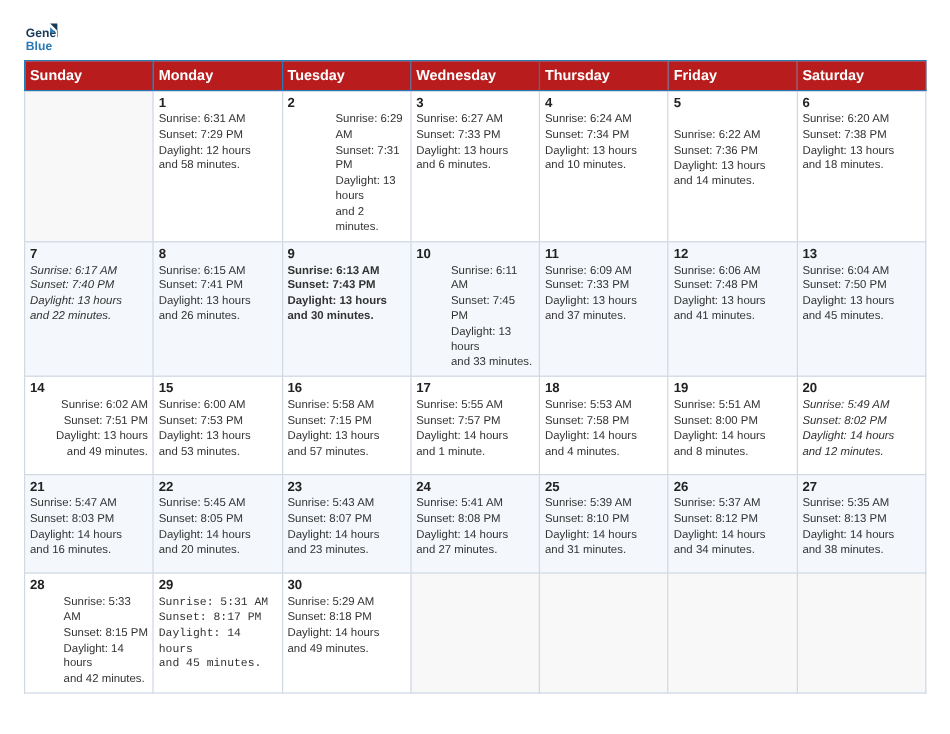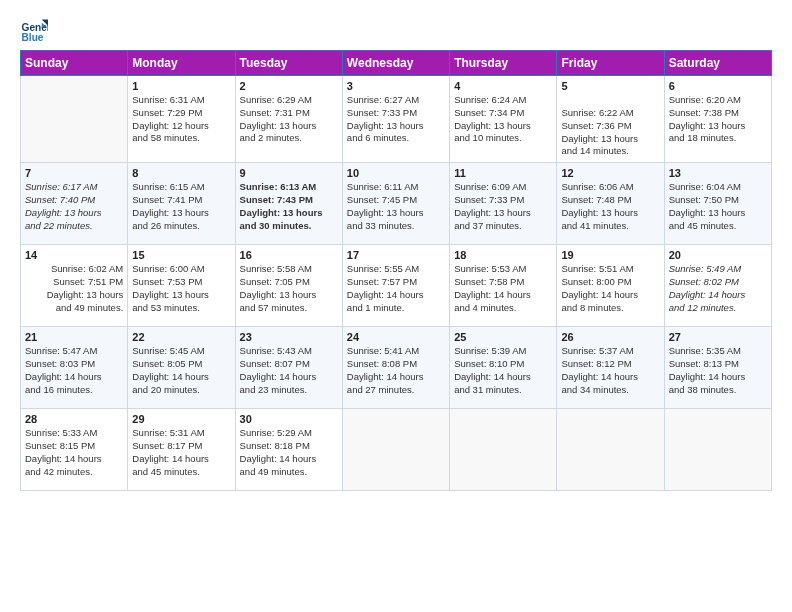--- a/index.html
+++ b/index.html
@@ -42,21 +42,21 @@
       font-size: 15px;
       color: #333;
       font-weight: normal;
     }
     table {
       width: 100%;
       border-collapse: collapse;
       table-layout: fixed;
     }
     thead tr th {
-      background: #a21caf;
+      background: #b91c1c;
       color: #fff;
       font-size: 12px;
       font-weight: bold;
       padding: 5px 4px;
       text-align: left;
       border: 1px solid #2a7ab5;
     }
     tbody tr td {
       border: 1px solid #d0d8e4;
       vertical-align: top;
@@ -121,21 +121,21 @@
           <td class="empty-cell"></td>
           <td>
             <span class="day-num">1</span>
             <div class="cell-info" style="white-space: pre-line;">Sunrise: 6:31 AM
 Sunset: 7:29 PM
 Daylight: 12 hours
 and 58 minutes.</div>
           </td>
           <td>
             <span class="day-num">2</span>
-            <div class="cell-info" style="white-space: pre-line;">Sunrise: 6:29 AM
+            <div class="cell-info" style="white-space: pre-line; margin-left: 40px;">Sunrise: 6:29 AM
 Sunset: 7:31 PM
 Daylight: 13 hours
 and 2 minutes.</div>
           </td>
           <td>
             <span class="day-num">3</span>
             <div class="cell-info" style="white-space: pre-line;">Sunrise: 6:27 AM
 Sunset: 7:33 PM
 Daylight: 13 hours
 and 6 minutes.</div>
@@ -179,21 +179,21 @@
           </td>
           <td>
             <span class="day-num">9</span>
             <div class="cell-info" style="white-space: pre-line; font-weight: bold;">Sunrise: 6:13 AM
 Sunset: 7:43 PM
 Daylight: 13 hours
 and 30 minutes.</div>
           </td>
           <td>
             <span class="day-num">10</span>
-            <div class="cell-info" style="white-space: pre-line;">Sunrise: 6:11 AM
+            <div class="cell-info" style="white-space: pre-line; margin-left: 29px;">Sunrise: 6:11 AM
 Sunset: 7:45 PM
 Daylight: 13 hours
 and 33 minutes.</div>
           </td>
           <td>
             <span class="day-num">11</span>
             <div class="cell-info" style="white-space: pre-line;">Sunrise: 6:09 AM
 Sunset: 7:33 PM
 Daylight: 13 hours
 and 37 minutes.</div>
@@ -224,21 +224,21 @@
           <td>
             <span class="day-num">15</span>
             <div class="cell-info" style="white-space: pre-line;">Sunrise: 6:00 AM
 Sunset: 7:53 PM
 Daylight: 13 hours
 and 53 minutes.</div>
           </td>
           <td>
             <span class="day-num">16</span>
             <div class="cell-info" style="white-space: pre-line;">Sunrise: 5:58 AM
-Sunset: 7:05 PM
+Sunset: 7:15 PM
 Daylight: 13 hours
 and 57 minutes.</div>
           </td>
           <td>
             <span class="day-num">17</span>
             <div class="cell-info" style="white-space: pre-line;">Sunrise: 5:55 AM
 Sunset: 7:57 PM
 Daylight: 14 hours
 and 1 minute.</div>
           </td>
@@ -311,28 +311,28 @@
             <span class="day-num">27</span>
             <div class="cell-info" style="white-space: pre-line;">Sunrise: 5:35 AM
 Sunset: 8:13 PM
 Daylight: 14 hours
 and 38 minutes.</div>
           </td>
         </tr>
         <tr>
           <td>
             <span class="day-num">28</span>
-            <div class="cell-info" style="white-space: pre-line;">Sunrise: 5:33 AM
+            <div class="cell-info" style="white-space: pre-line; margin-left: 28px;">Sunrise: 5:33 AM
 Sunset: 8:15 PM
 Daylight: 14 hours
 and 42 minutes.</div>
           </td>
           <td>
             <span class="day-num">29</span>
-            <div class="cell-info" style="white-space: pre-line;">Sunrise: 5:31 AM
+            <div class="cell-info" style="white-space: pre-line; font-family: Liberation Mono, monospace;">Sunrise: 5:31 AM
 Sunset: 8:17 PM
 Daylight: 14 hours
 and 45 minutes.</div>
           </td>
           <td>
             <span class="day-num">30</span>
             <div class="cell-info" style="white-space: pre-line;">Sunrise: 5:29 AM
 Sunset: 8:18 PM
 Daylight: 14 hours
 and 49 minutes.</div>

